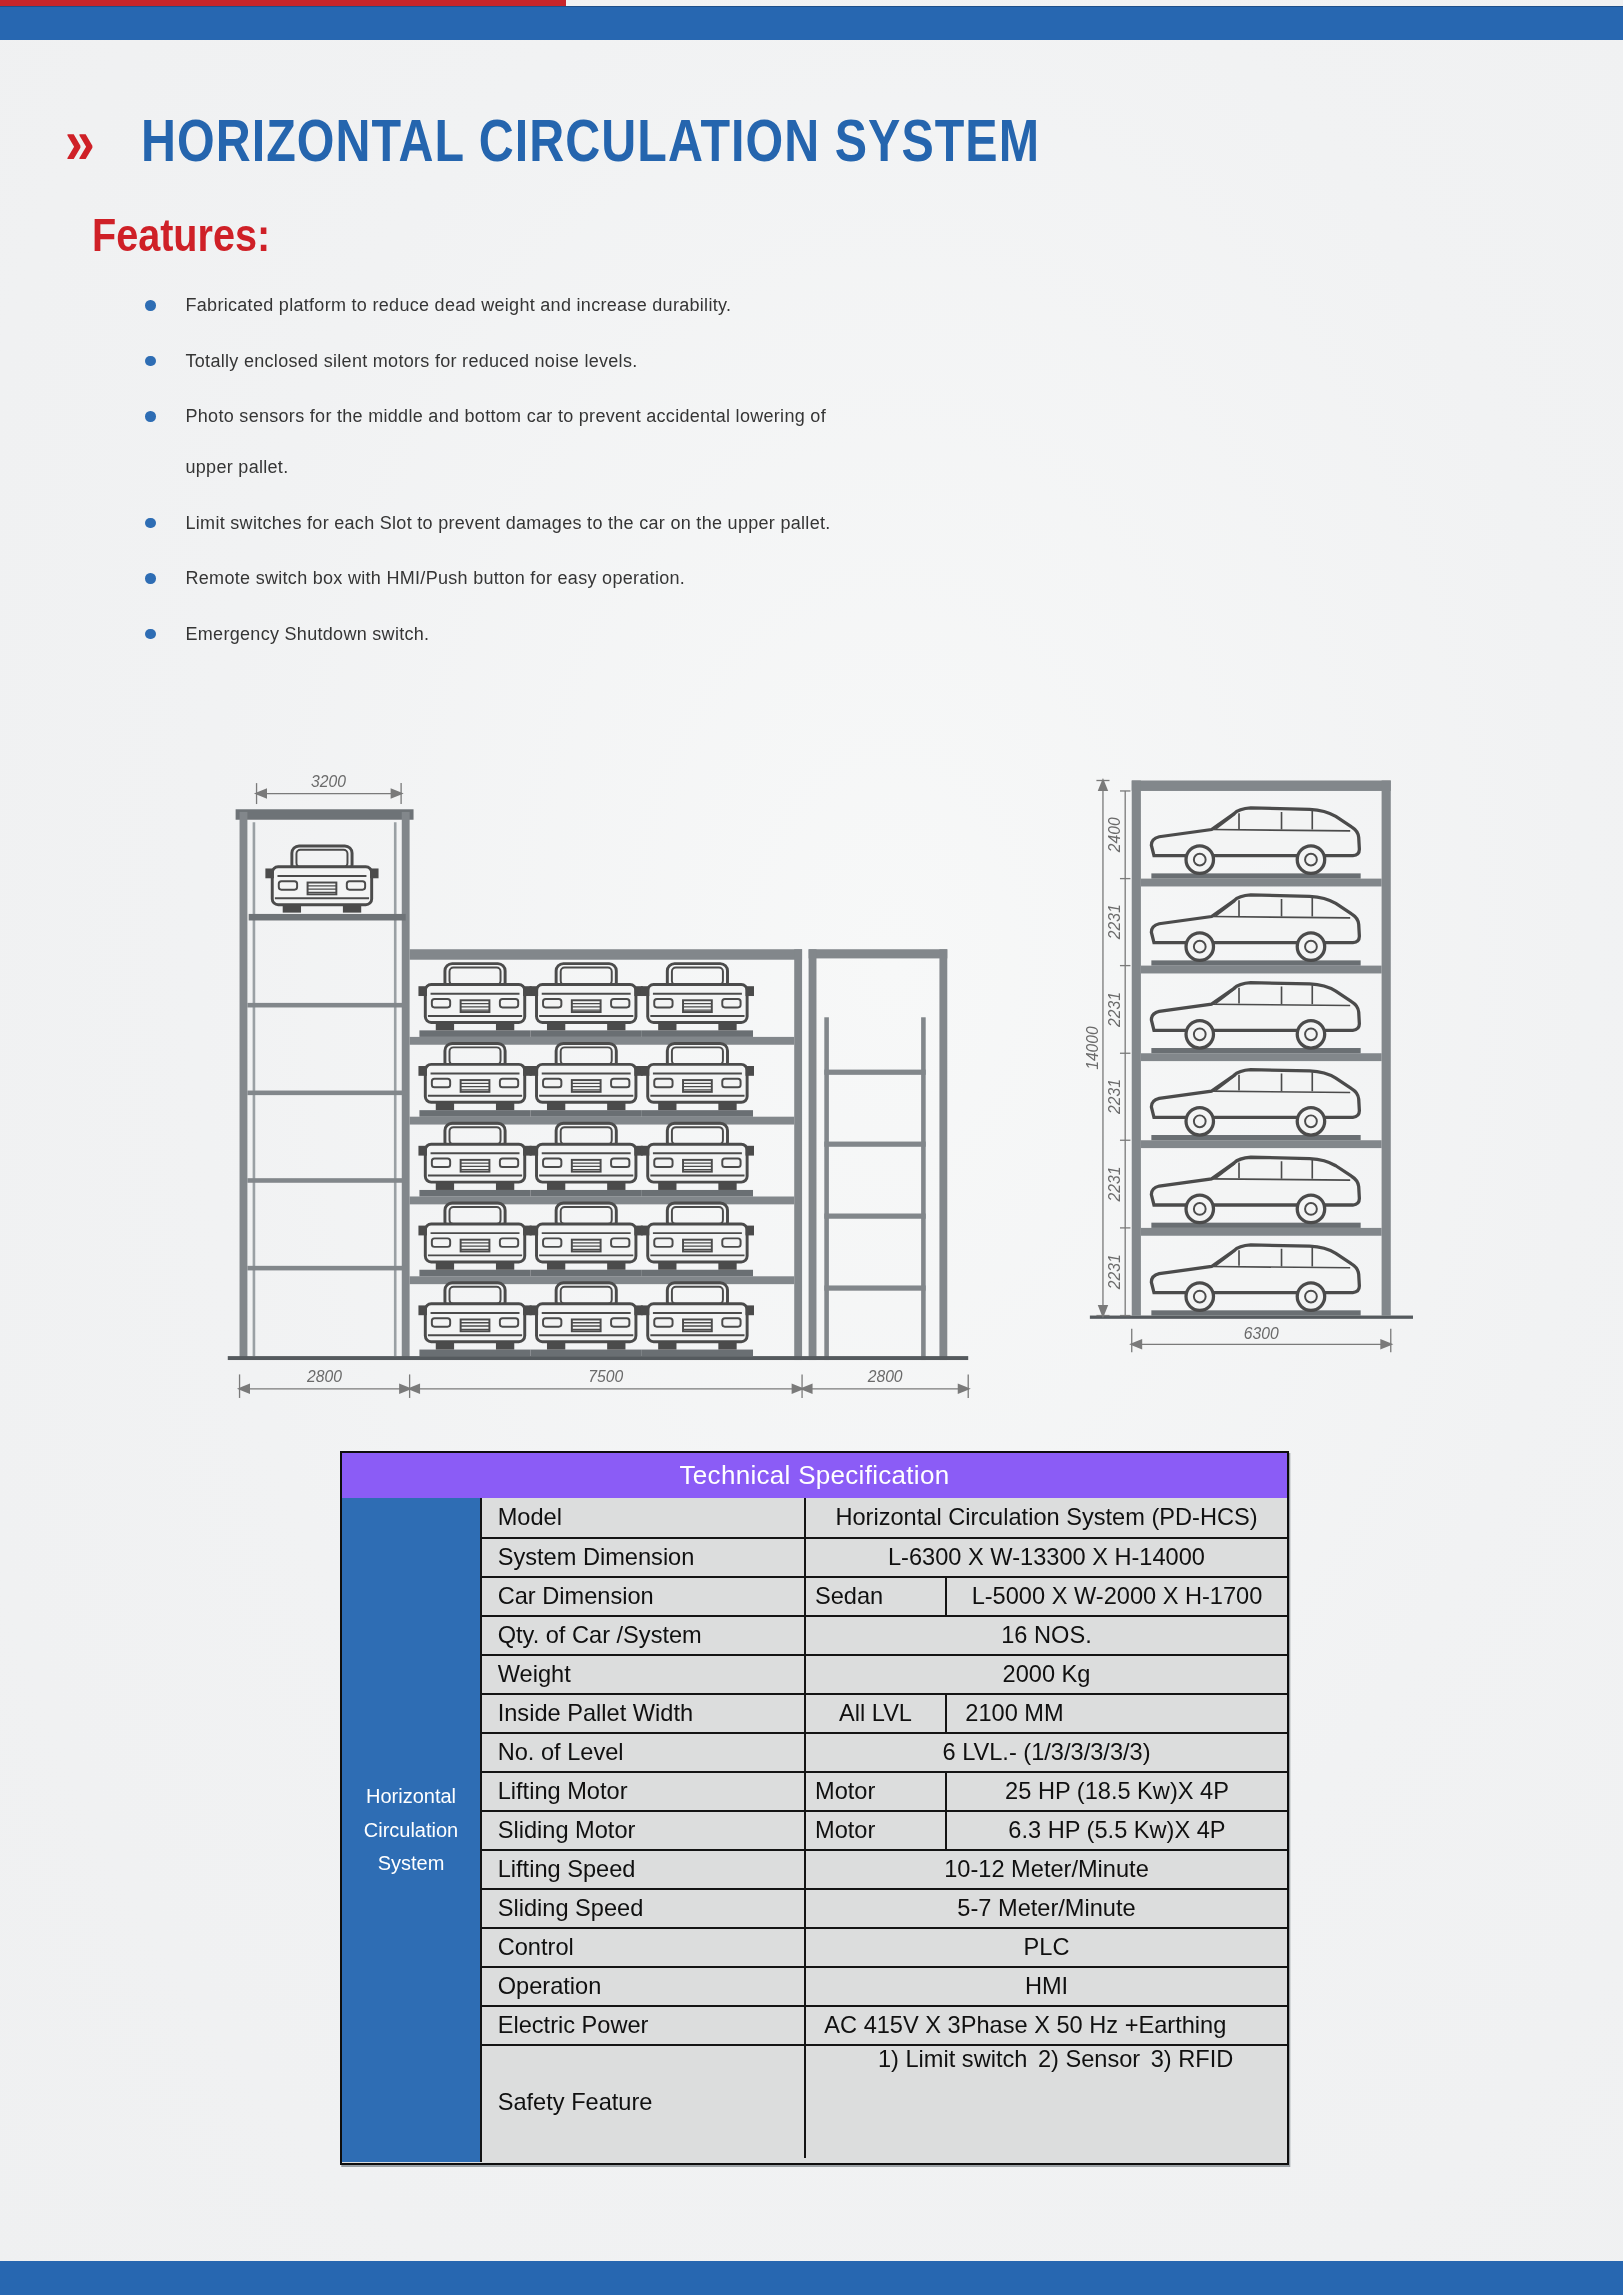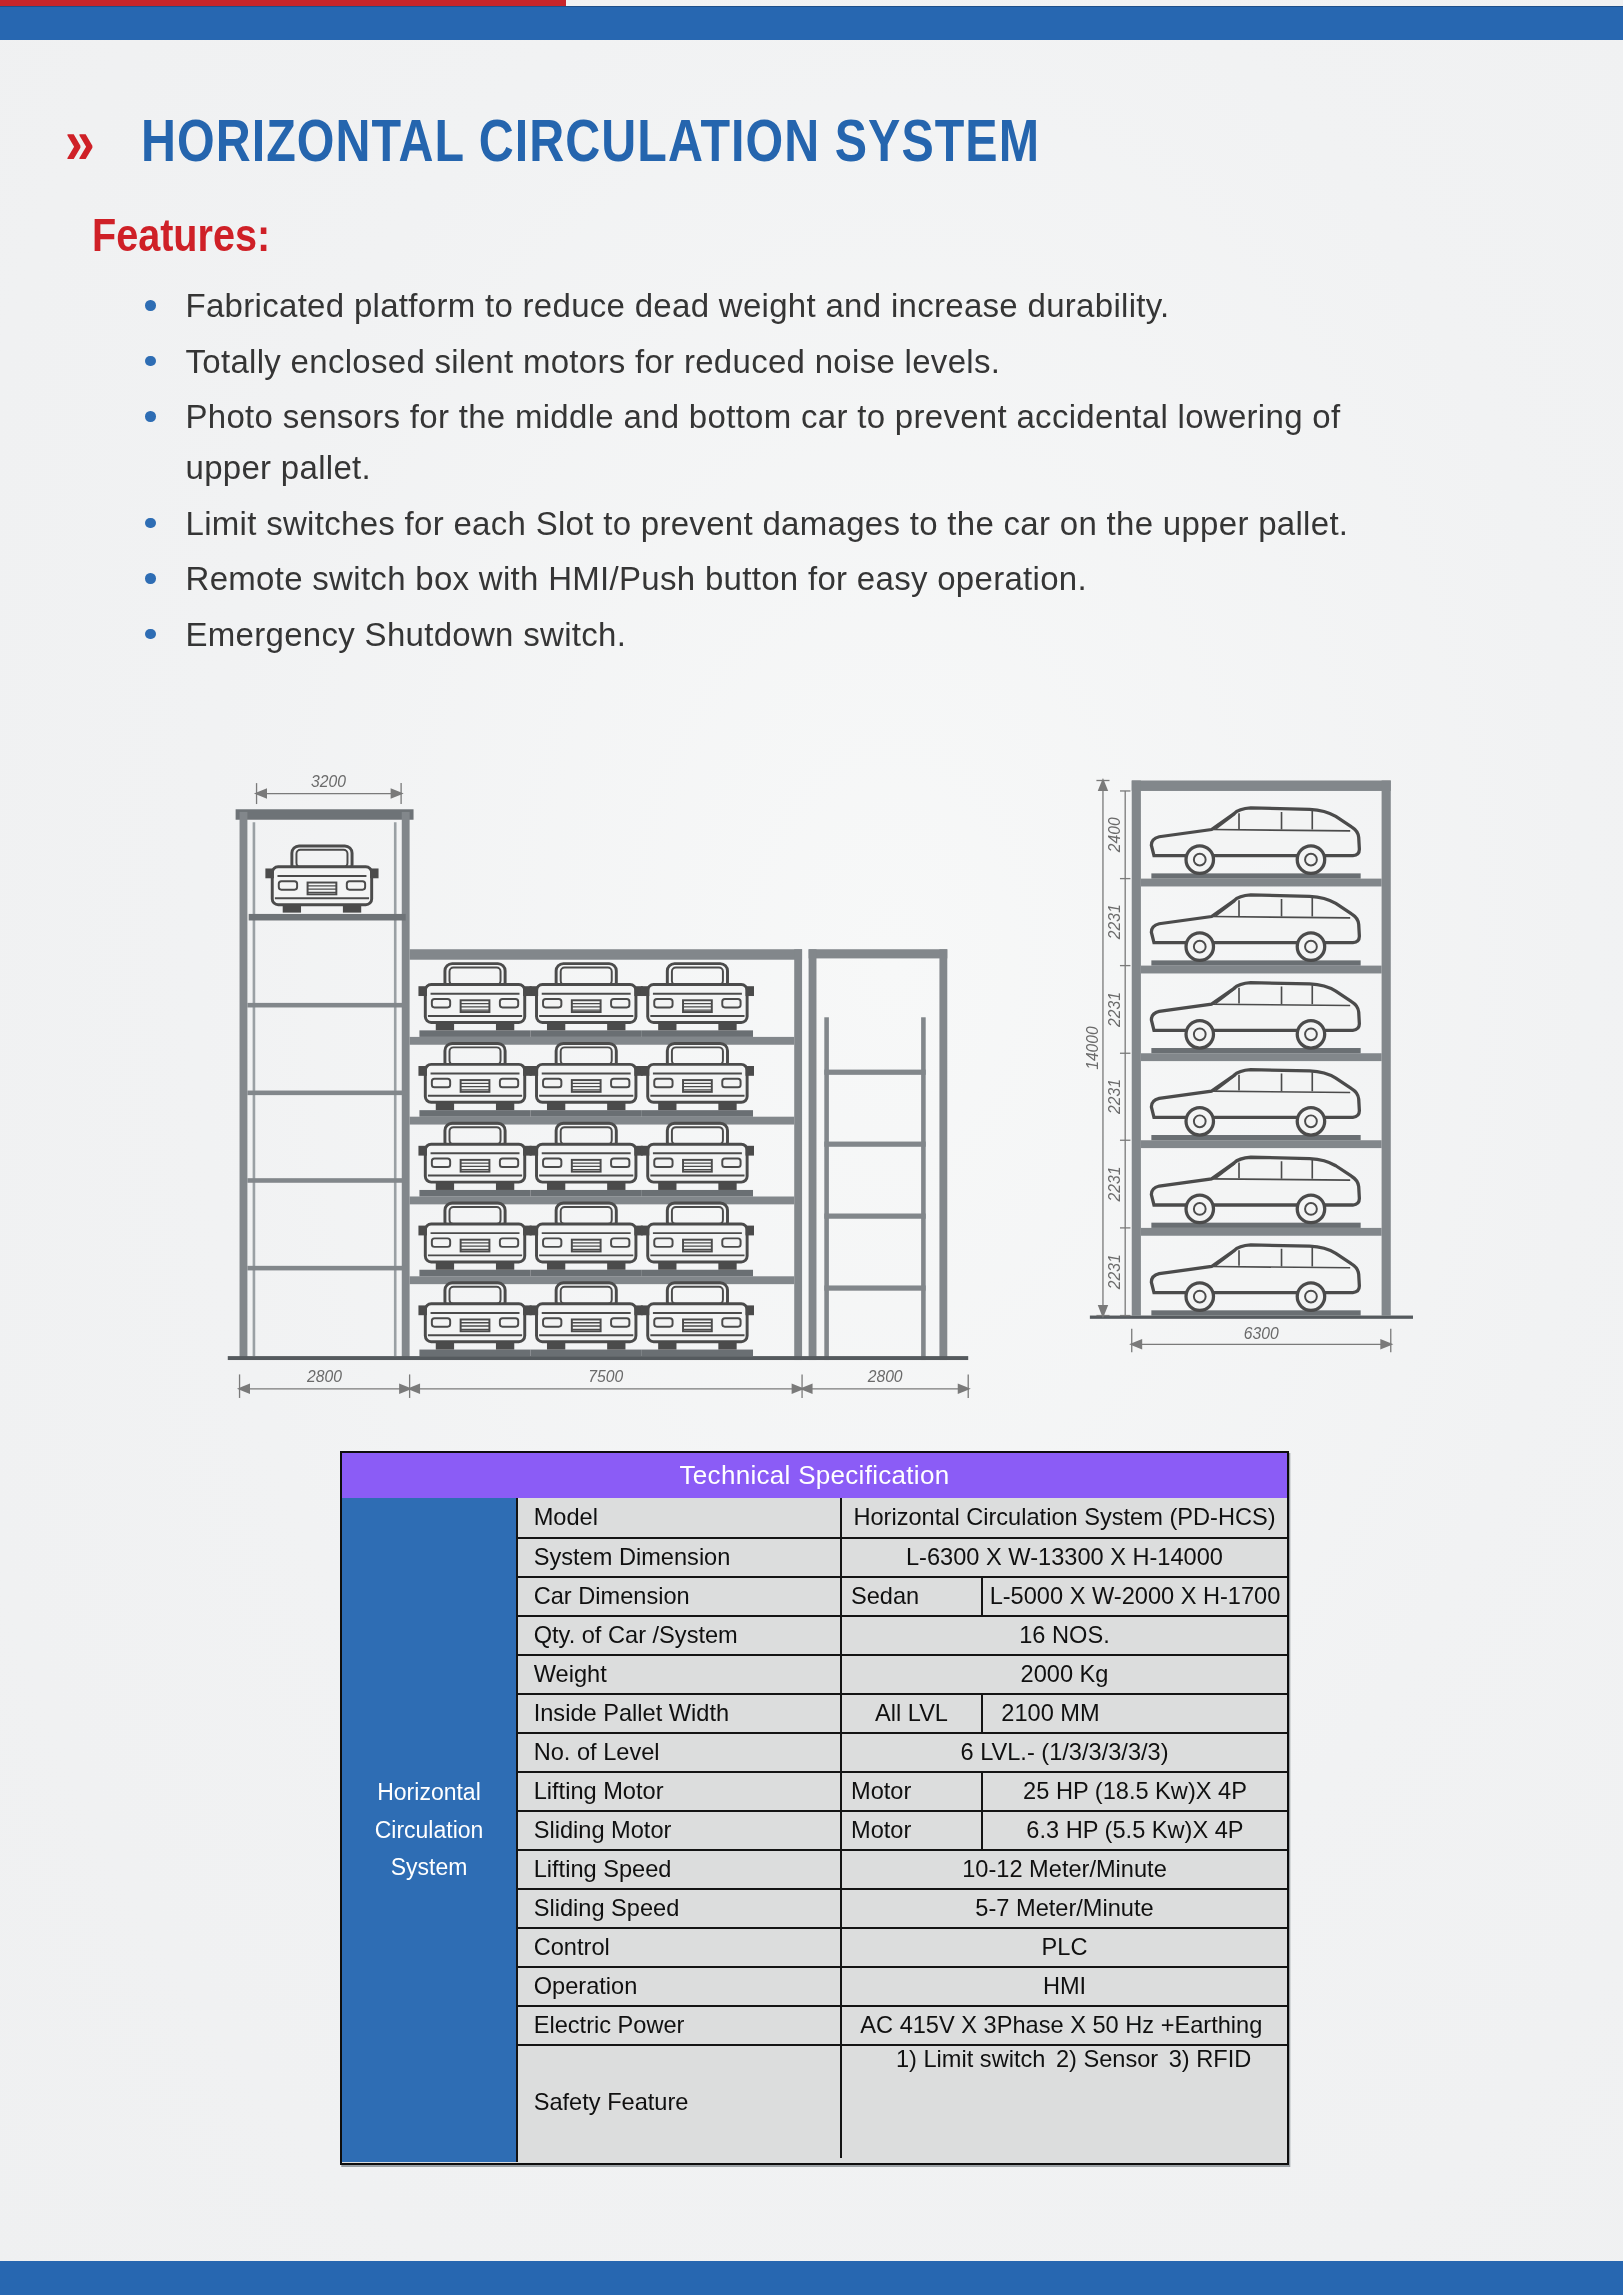--- a/index.html
+++ b/index.html
@@ -19,37 +19,37 @@
     margin:0 0 0 41px;color:#2565ae;font-size:59px;font-weight:700;letter-spacing:1.3px;
     line-height:63px;white-space:nowrap;transform:scaleX(0.82);transform-origin:left top;
   }
   .features-heading{
     position:absolute;left:92px;top:208px;margin:0;color:#cf2027;font-size:46px;font-weight:700;
     transform:scaleX(0.86);transform-origin:left top;
   }
   .features{position:absolute;left:145px;top:280px;margin:0;padding:0;list-style:none;}
   .features li{display:flex;align-items:flex-start;margin-bottom:4.6px;}
   .dot{width:10.5px;height:10.5px;border-radius:50%;background:#2e6db4;flex:0 0 10.5px;margin:20px 30px 0 0;}
-  .ftext{font-size:33px;line-height:51px;color:#353535;white-space:pre;letter-spacing:0.3px;}
+  .ftext{font-size:18px;line-height:51px;color:#353535;white-space:pre;letter-spacing:0.3px;}
 
   .drawing{position:absolute;left:216px;top:762px;}
   .dim{fill:#6a6a6a;font-size:24px;font-style:italic;font-family:"Liberation Sans",sans-serif;text-anchor:middle;}
 
   .spec-table{
     position:absolute;left:340px;top:1451px;width:949px;height:714px;box-sizing:border-box;
     border:2.6px solid #0e0e0e;background:#dcdddd;box-shadow:1.3px 2px 0 #9aa0a4;
   }
   .spec-header{
     height:45px;background:#8b5cf6;color:#ffffff;display:flex;align-items:center;justify-content:center;
     font-size:26px;letter-spacing:0.3px;
   }
   .spec-body{display:flex;height:664px;}
   .spec-side{
-    width:176px;box-sizing:border-box;background:#2e6db4;border-right:2.6px solid #141414;
-    color:#ffffff;font-size:23px;display:flex;flex-direction:column;align-items:center;justify-content:center;gap:10.5px;
+    width:140px;box-sizing:border-box;background:#2e6db4;border-right:2.6px solid #141414;
+    color:#ffffff;font-size:20px;display:flex;flex-direction:column;align-items:center;justify-content:center;gap:10.5px;
   }
   .spec-rows{flex:1;display:flex;flex-direction:column;color:#101010;}
   .srow{display:flex;height:39px;box-sizing:border-box;border-top:2px solid #141414;font-size:23.6px;}
   .srow.tall{height:114px;}
   .lbl{width:324px;box-sizing:border-box;padding-left:15.7px;display:flex;align-items:center;border-right:2px solid #141414;}
   .sub{width:141px;box-sizing:border-box;display:flex;align-items:center;justify-content:center;border-right:2px solid #141414;}
   .sub.left{justify-content:flex-start;padding-left:9px;text-align:right;}
   .val{flex:1;display:flex;align-items:center;justify-content:center;}
   .val.left{justify-content:flex-start;padding-left:18.3px;}
   .val.multi{align-items:flex-start;justify-content:center;padding-left:18.3px;gap:10.5px;}

